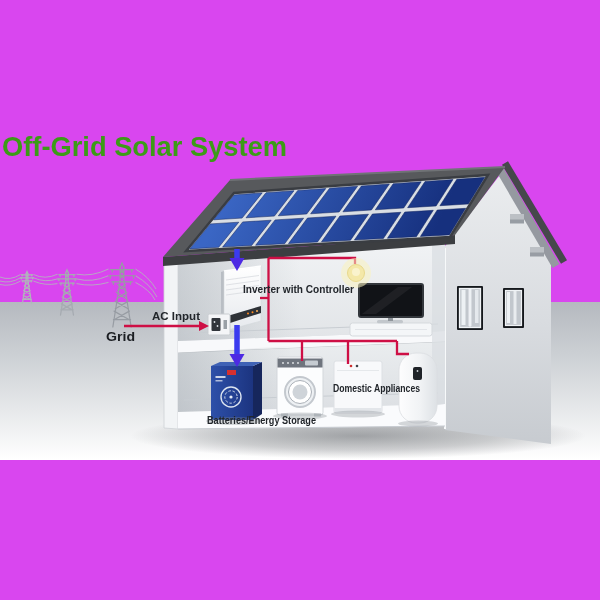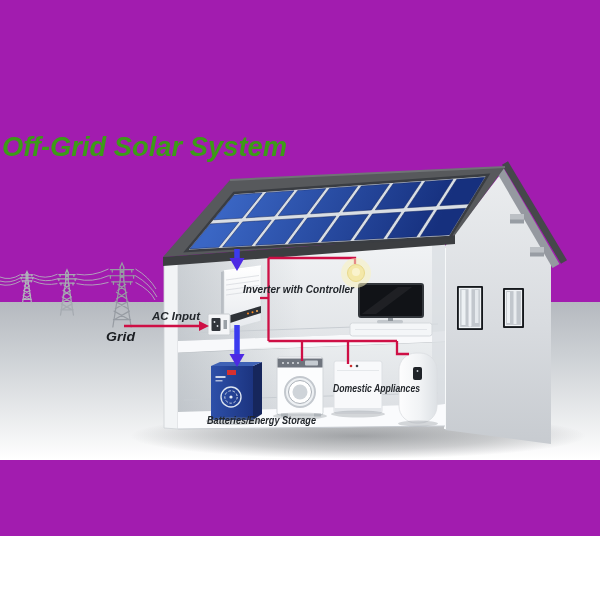--- a/index.html
+++ b/index.html
@@ -1,17 +1,17 @@
 <!DOCTYPE html>
 <html><head>
 <meta charset="utf-8">
 <style>
   html,body{margin:0;padding:0;background:#ffffff;}
-  .stage{position:relative;width:600px;height:536px;background:#a21caf;overflow:hidden;
-         font-family:"Liberation Sans",sans-serif;font-style:italic;}
+  .stage{position:relative;width:600px;height:600px;background:#d946ef;overflow:hidden;
+         font-family:"Liberation Sans",sans-serif;}
   svg{position:absolute;left:0;top:0;}
   .title-text{font-family:"Liberation Sans",sans-serif;font-weight:bold;font-size:28px;}
   .lbl{font-family:"Liberation Sans",sans-serif;font-weight:bold;font-size:11px;fill:#22262b;}
   .lbl-big{font-family:"Liberation Sans",sans-serif;font-weight:bold;font-size:12.5px;fill:#1b1e22;}
 </style>
 </head>
 <body>
 
 <div class="stage">
 <svg width="600" height="600" viewBox="0 0 600 600">

